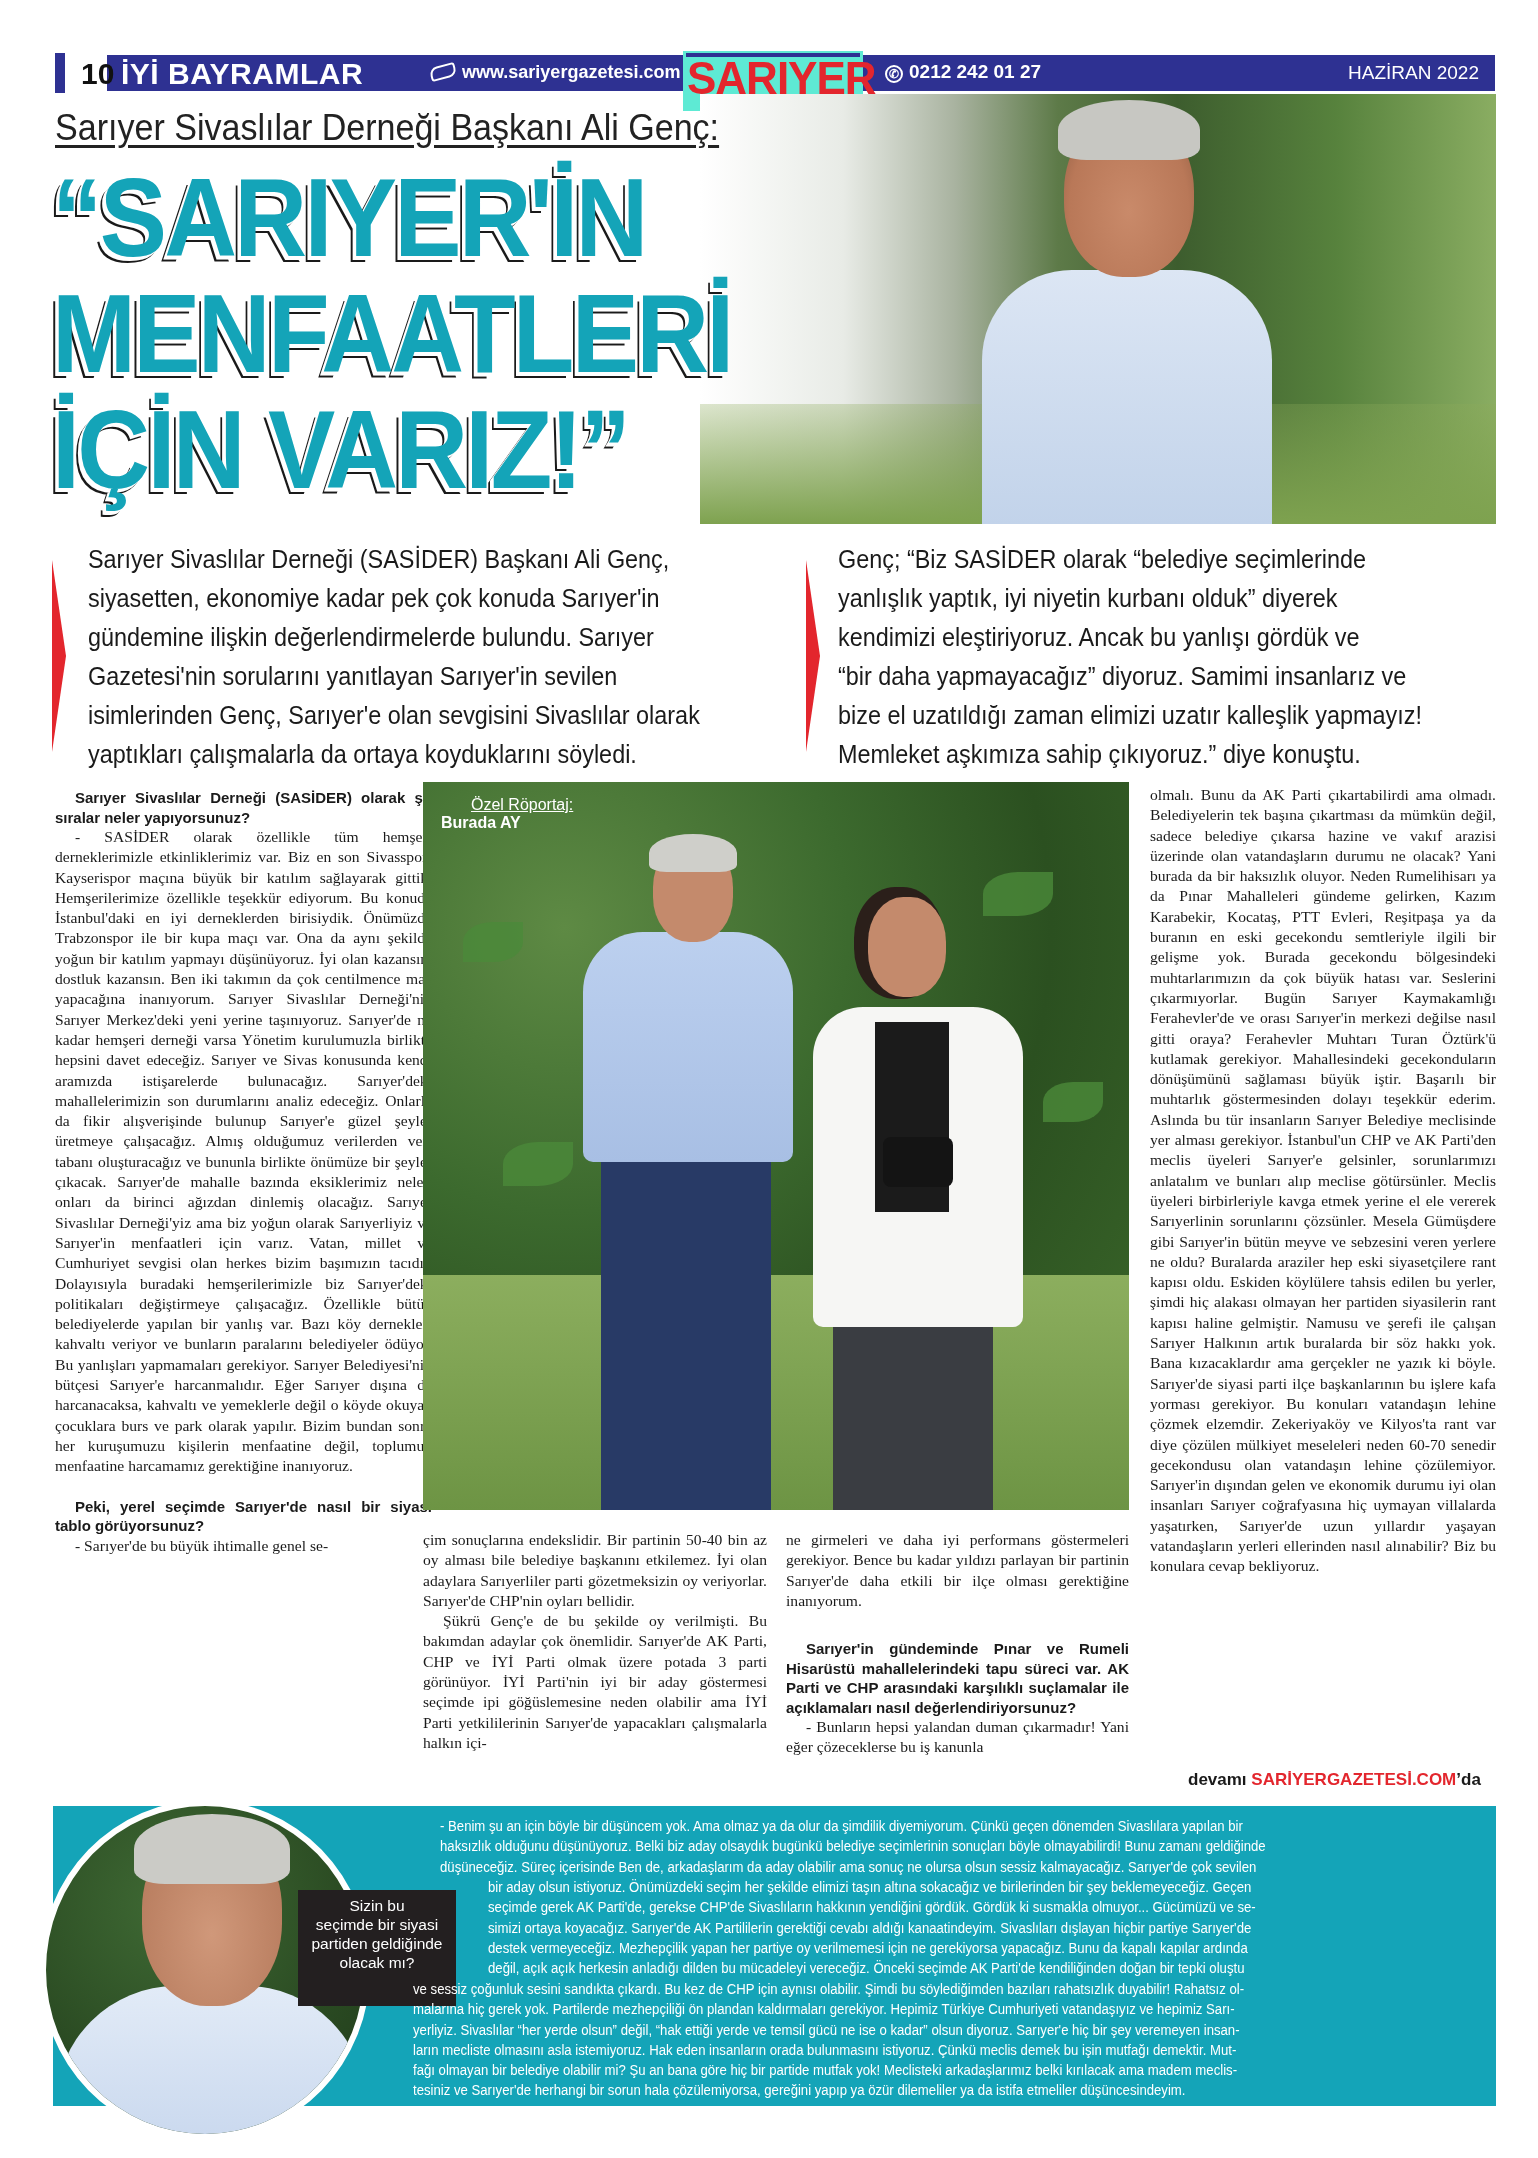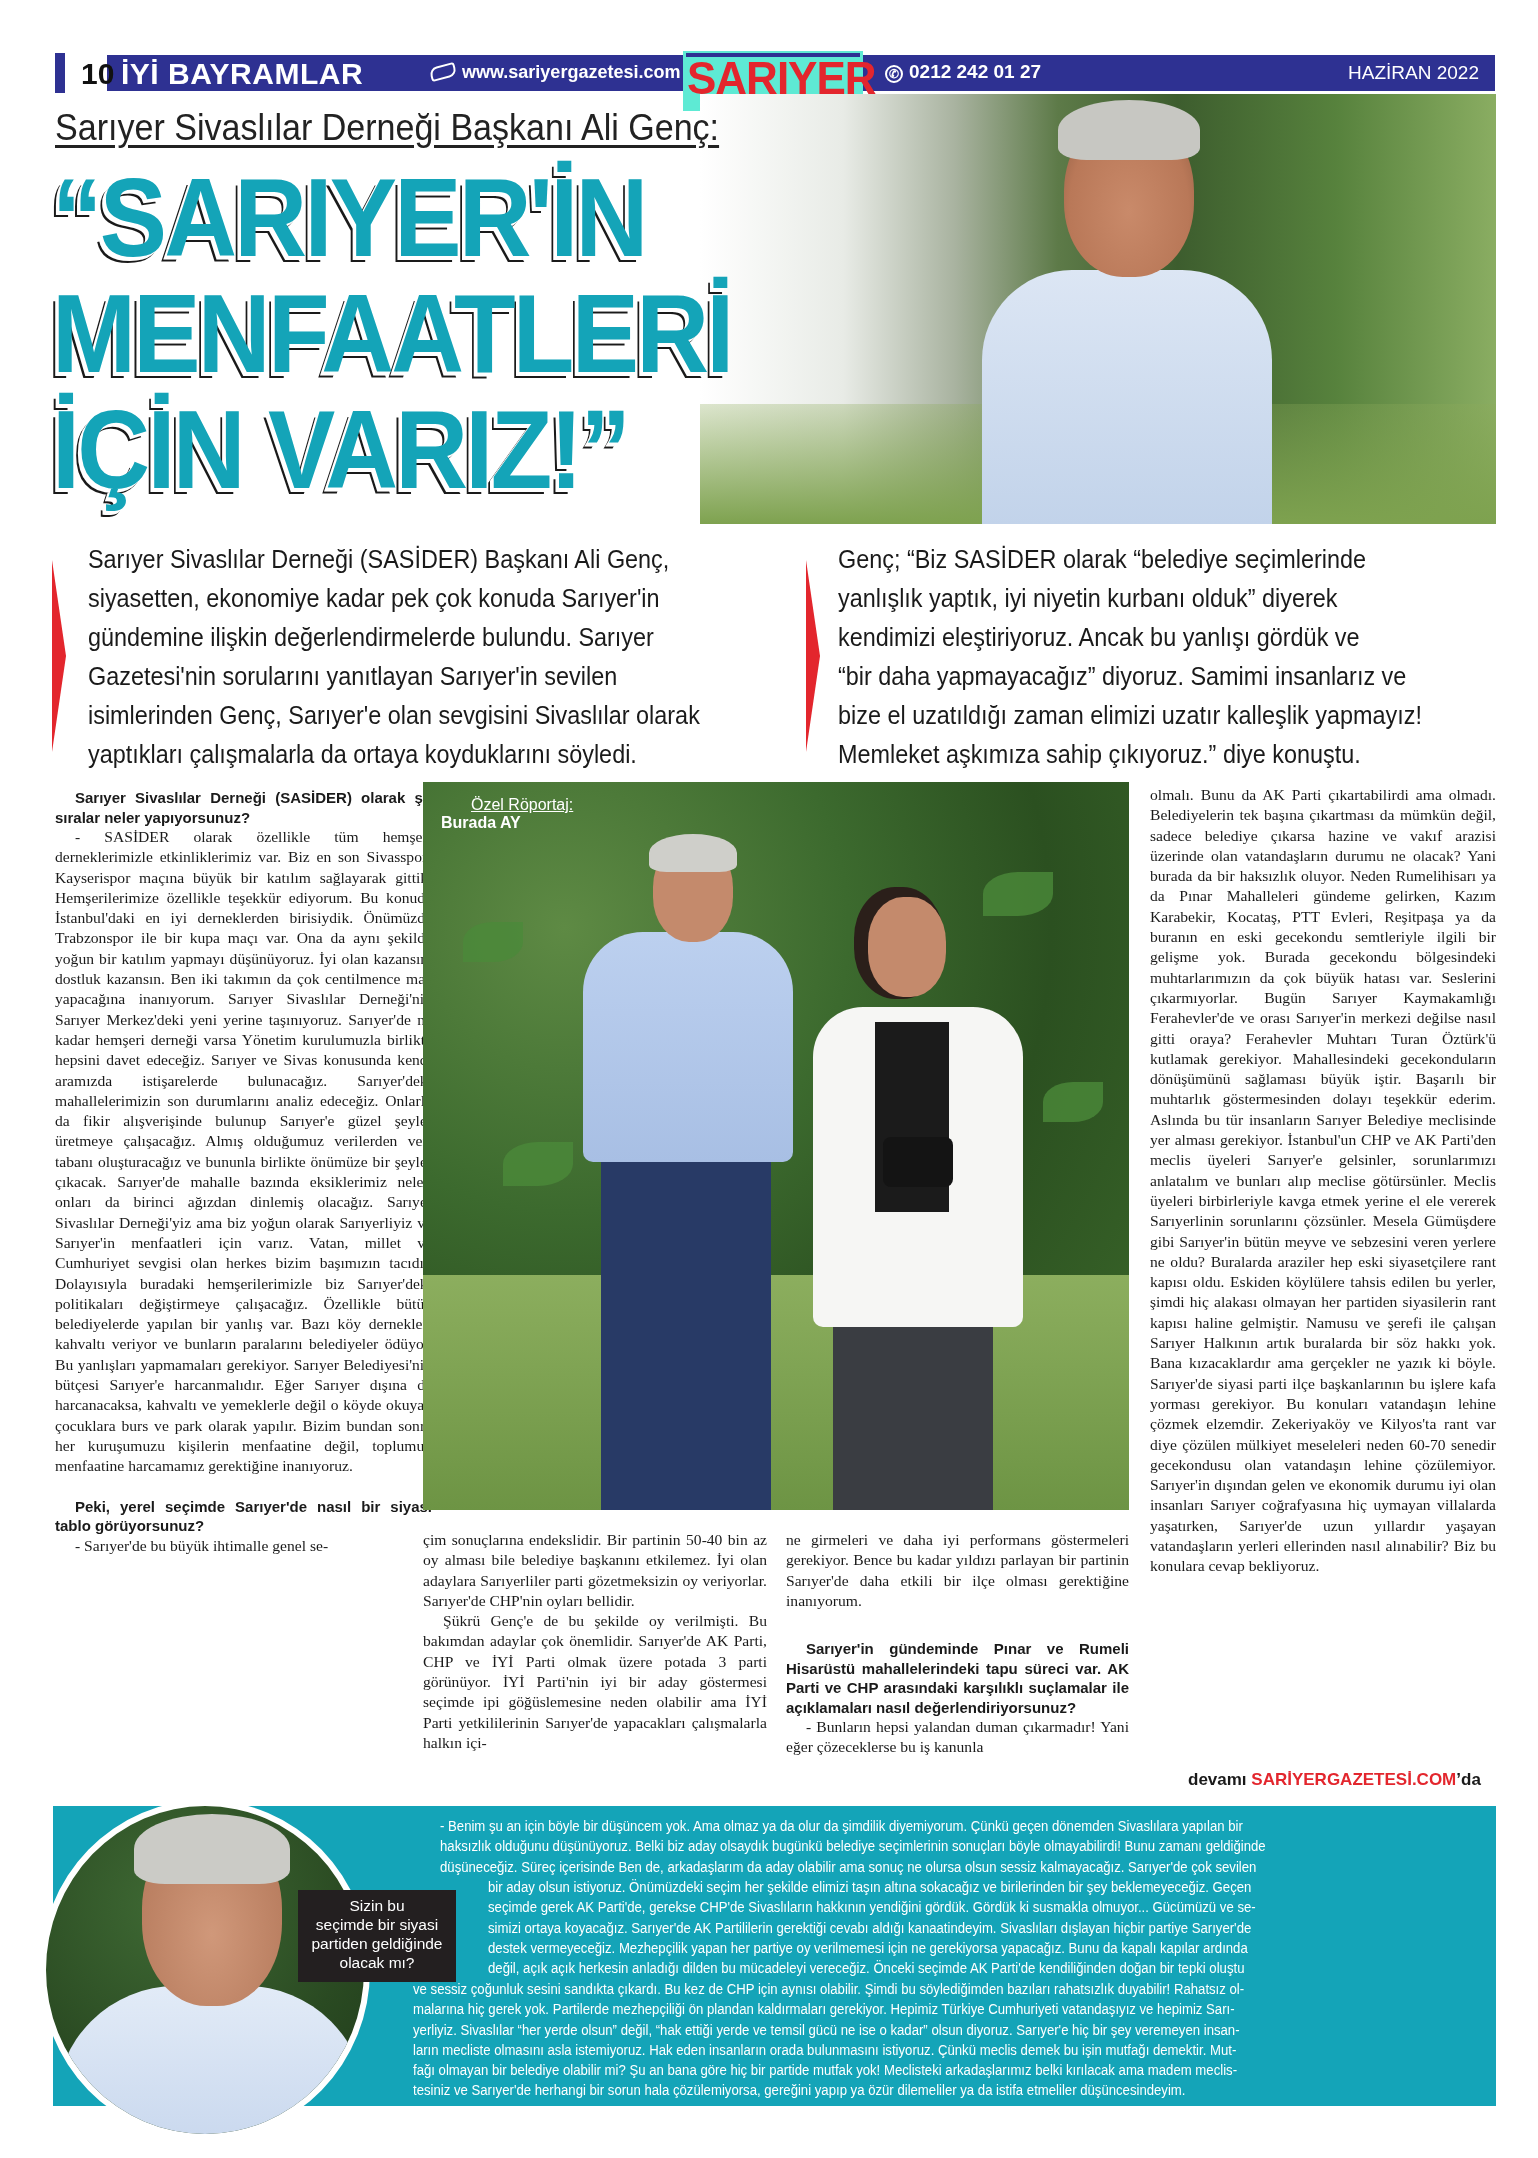--- a/index.html
+++ b/index.html
@@ -70,21 +70,21 @@
   .devami { position: absolute; left: 1188px; top: 1770px; font-family: "Liberation Sans", sans-serif; font-weight: bold; font-size: 17px; color: #1a1a1a; }
   .devami .red { color: #e3262d; }
 
   
   .teal-box { position: absolute; left: 53px; top: 1806px; width: 1443px; height: 300px; background: #14a4b8; }
   .tb-photo { position: absolute; left: 40px; top: 1800px; width: 330px; height: 340px; border-radius: 50%; border: 6px solid #fff; overflow: hidden;
     background: radial-gradient(circle at 40% 30%, #3f6a34 0%, #2a4a22 60%, #1f3a1a 100%); }
   .tb-head { position: absolute; left: 96px; top: 20px; width: 140px; height: 180px; background: radial-gradient(ellipse at 50% 60%, #d0987a, #b27658); border-radius: 46%; }
   .tb-hair { position: absolute; left: 88px; top: 8px; width: 156px; height: 70px; background: #cbcbc6; border-radius: 50% 50% 20% 20%; }
   .tb-shirt { position: absolute; left: 10px; top: 180px; width: 310px; height: 160px; background: linear-gradient(180deg,#e2ebf7,#c9d8ee); border-radius: 120px 120px 0 0; }
-  .tb-question { position: absolute; left: 298px; top: 1890px; width: 158px; height: 92px; background: #231f20; color: #fff; font-family: "Liberation Sans", sans-serif; font-size: 15.5px; line-height: 19px; text-align: center; padding-top: 6px; }
+  .tb-question { position: absolute; left: 298px; top: 1890px; width: 158px; height: 116px; background: #231f20; color: #fff; font-family: "Liberation Sans", sans-serif; font-size: 15.5px; line-height: 19px; text-align: center; padding-top: 6px; }
   .tb-answer { position: absolute; font-family: "Liberation Sans", sans-serif; font-size: 15.3px; line-height: 20.3px; color: #fff; text-align: justify; transform: scaleX(0.86); transform-origin: left; white-space: nowrap; }
 </style>
 </head>
 <body>
 
 <div class="masthead">
   <div class="mh-bar mh-left"></div>
   <div class="mh-bar mh-right"></div>
   <div class="mh-pagebox">
     <span class="mh-pagenum">10</span>

